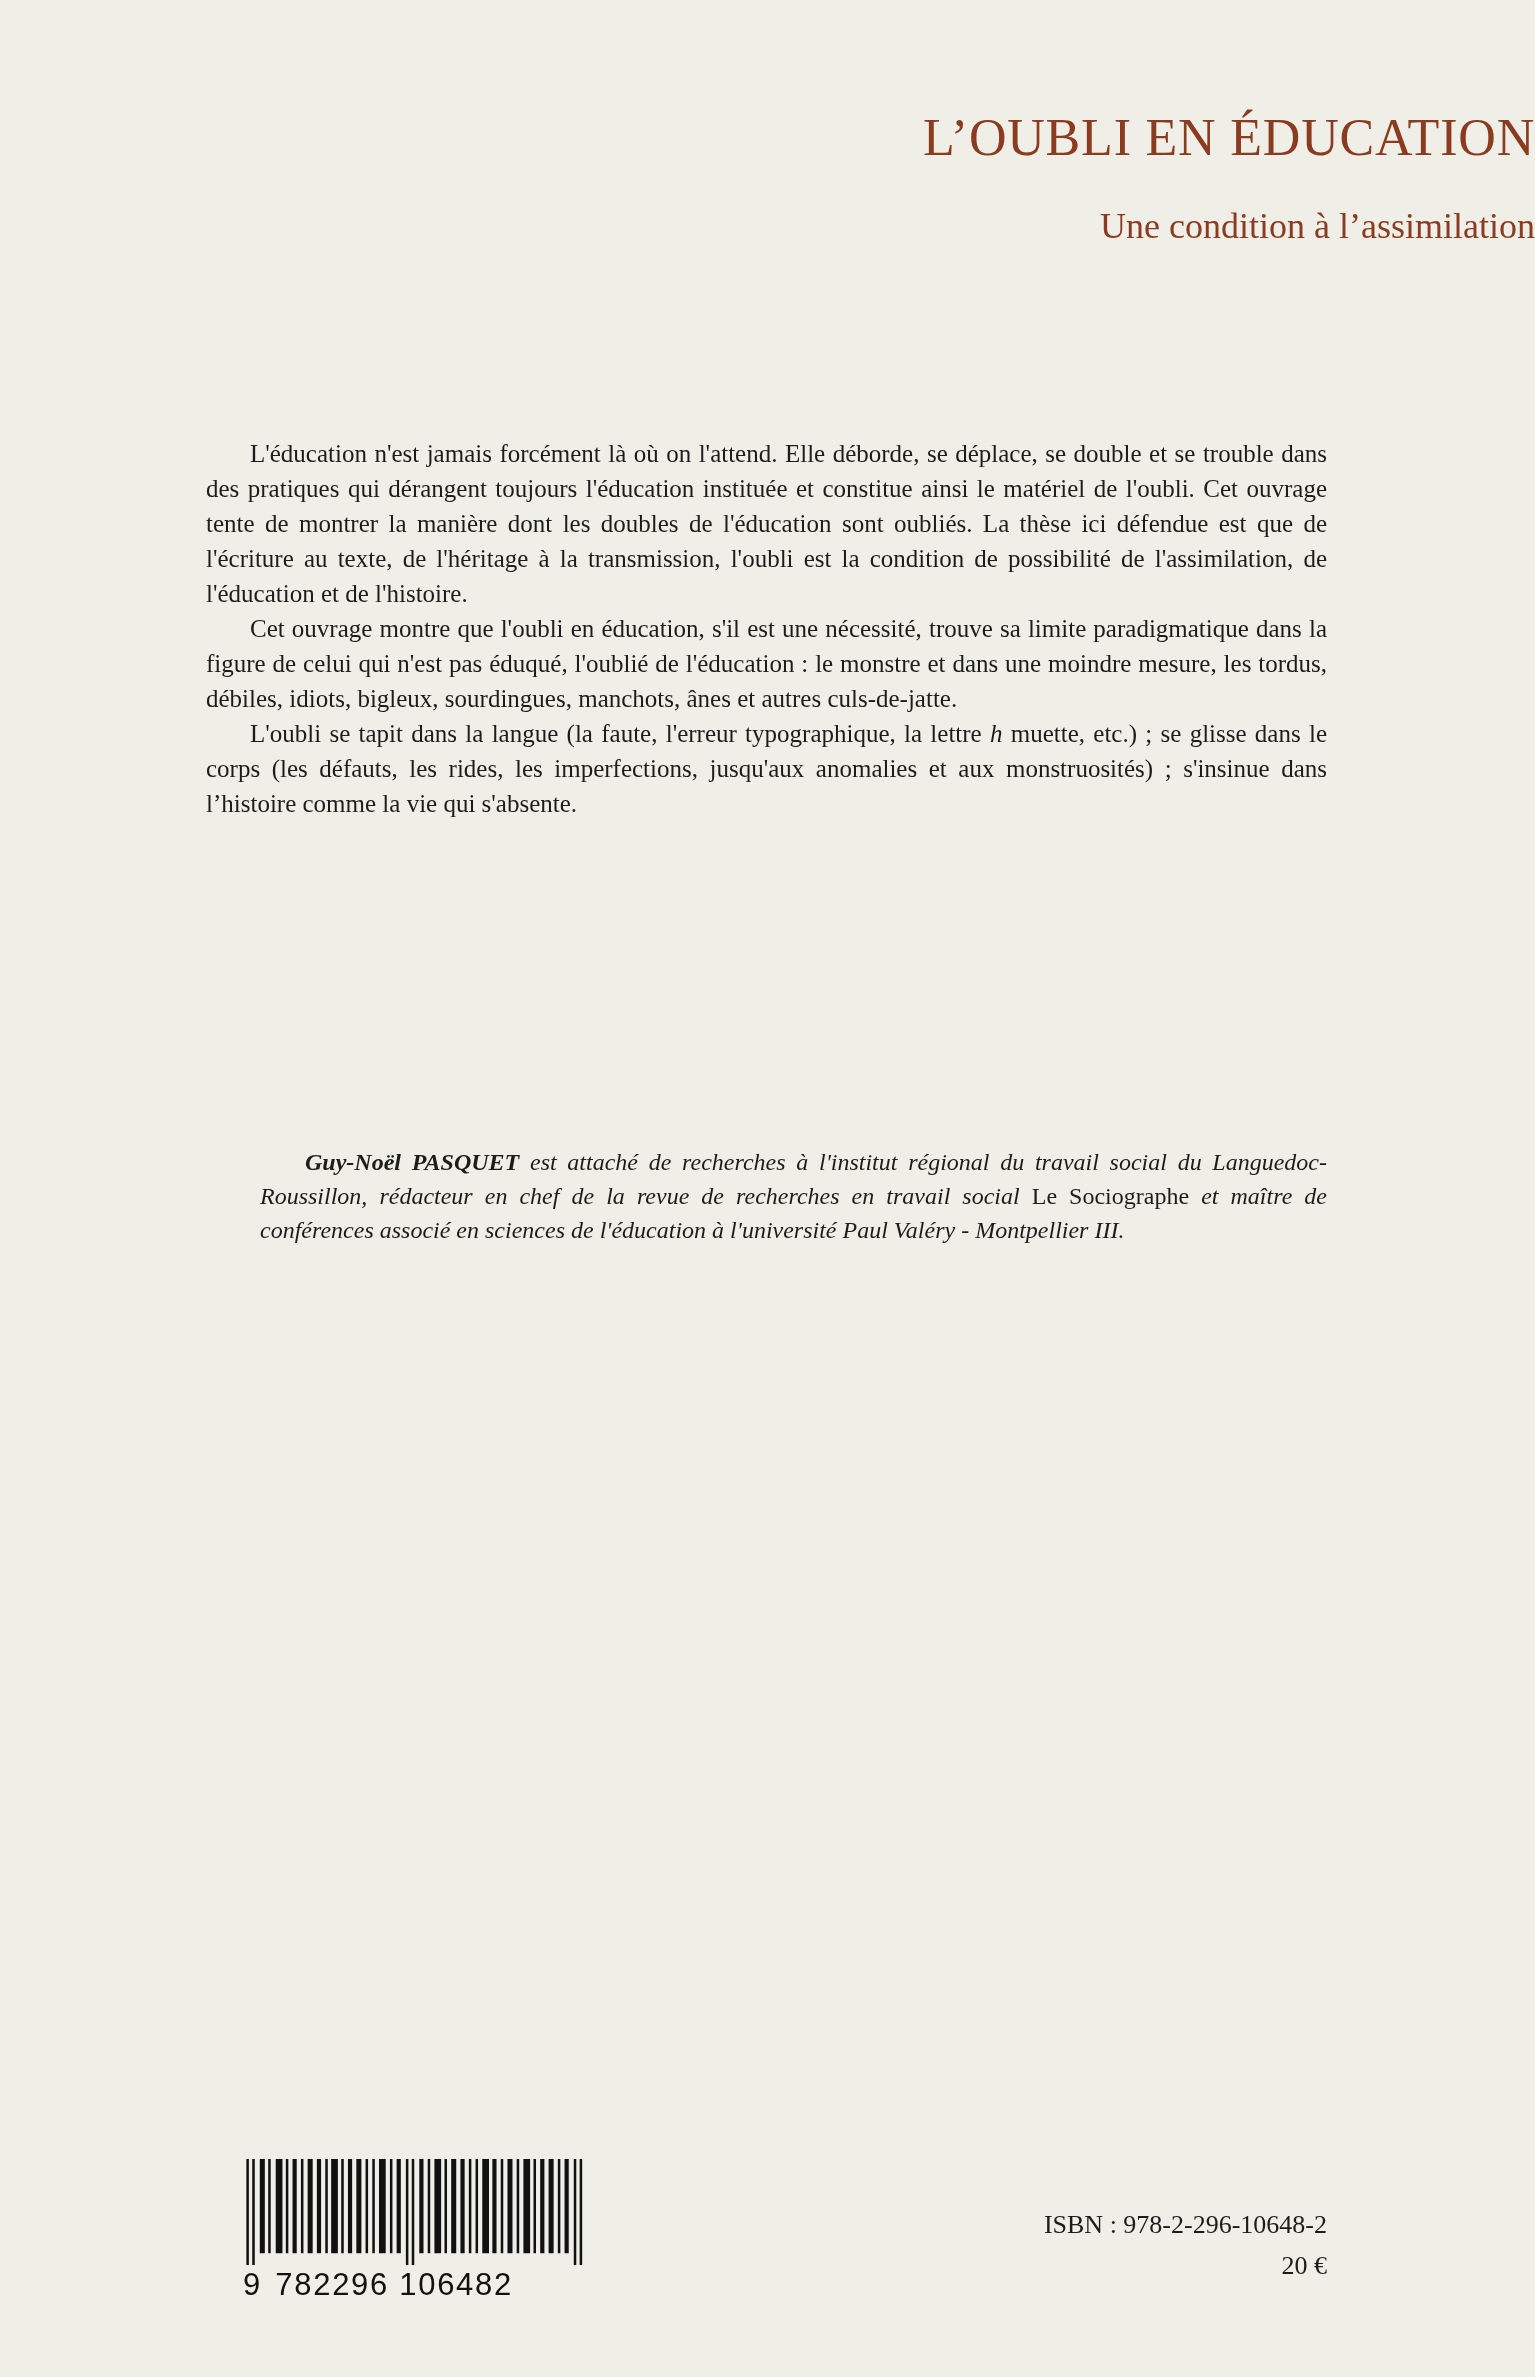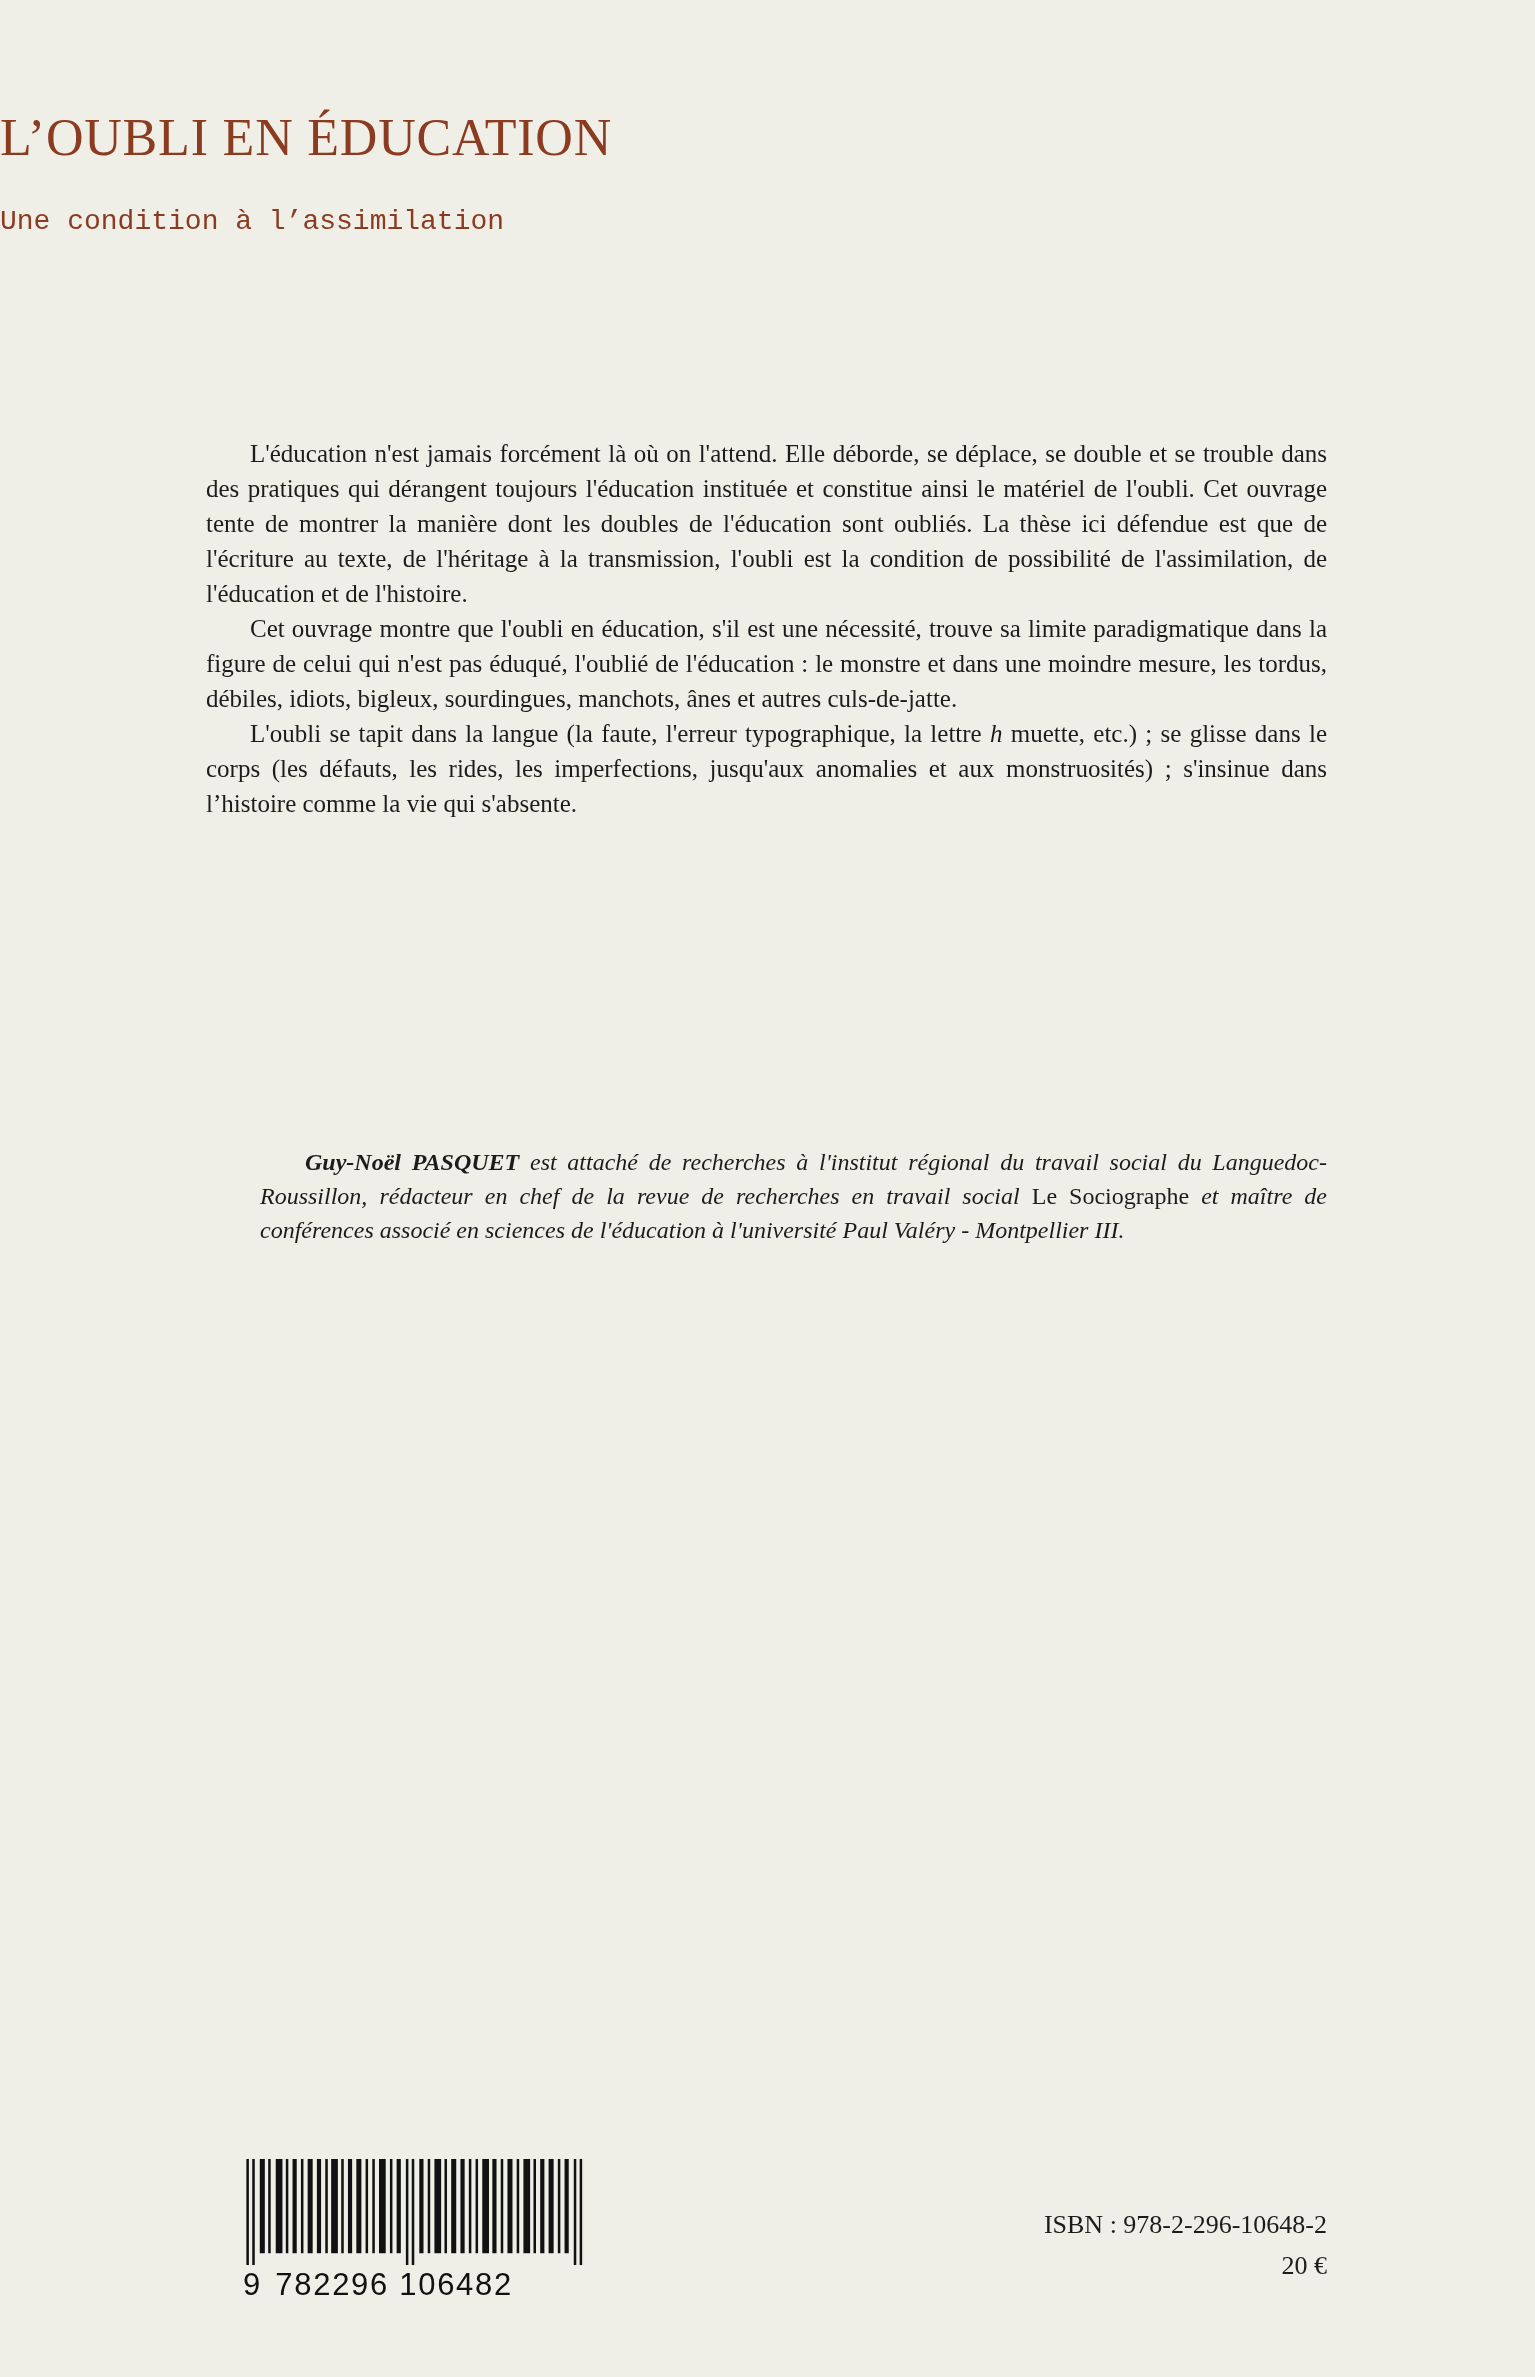--- a/index.html
+++ b/index.html
@@ -14,35 +14,35 @@
     color: #1a1a1a;
     position: relative;
     overflow: hidden;
   }
   .page {
     position: absolute;
     inset: 0;
     padding: 0;
   }
   .title-block {
-    text-align: left;
+    text-align: right;
     margin-top: 109px;
   }
   .book-title {
     font-family: "Liberation Serif", serif;
     font-size: 52px;
     letter-spacing: 0.8px;
     color: #8a3b20;
     font-weight: normal;
     margin: 0;
     line-height: 1.1;
   }
   .book-subtitle {
-    font-family: Liberation Mono, monospace;
-    font-size: 28px;
+    font-family: Liberation Serif, serif;
+    font-size: 36px;
     color: #8a3b20;
     font-weight: normal;
     margin: 40px 0 0 0;
     line-height: 1.15;
   }
   .blurb {
     position: absolute;
     left: 206px;
     right: 208px;
     top: 436px;

